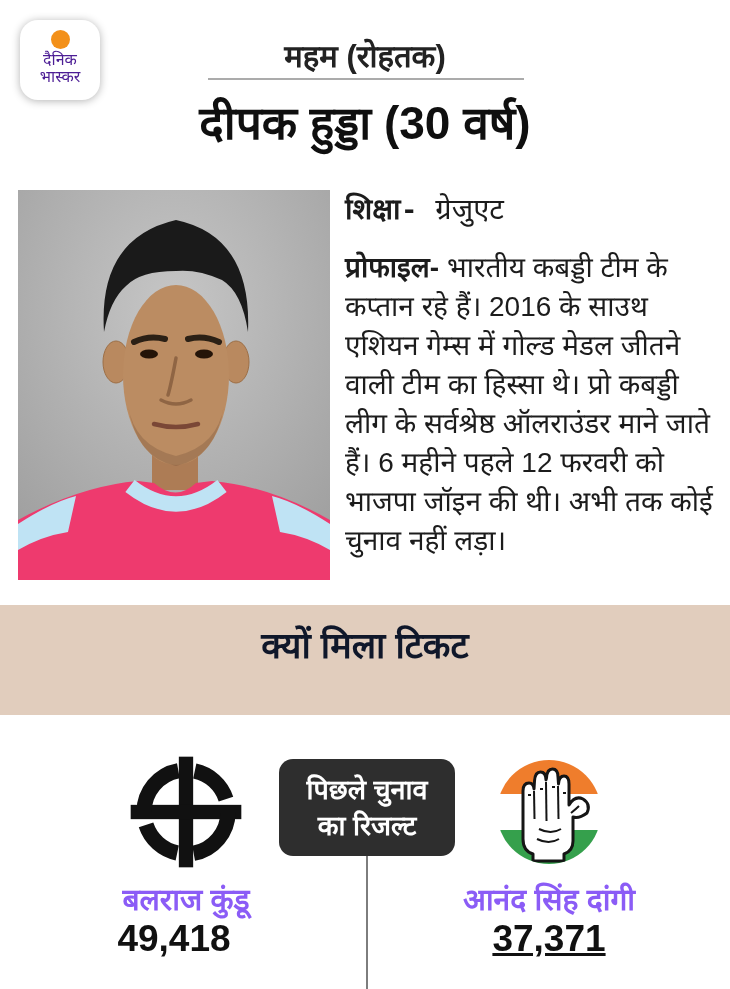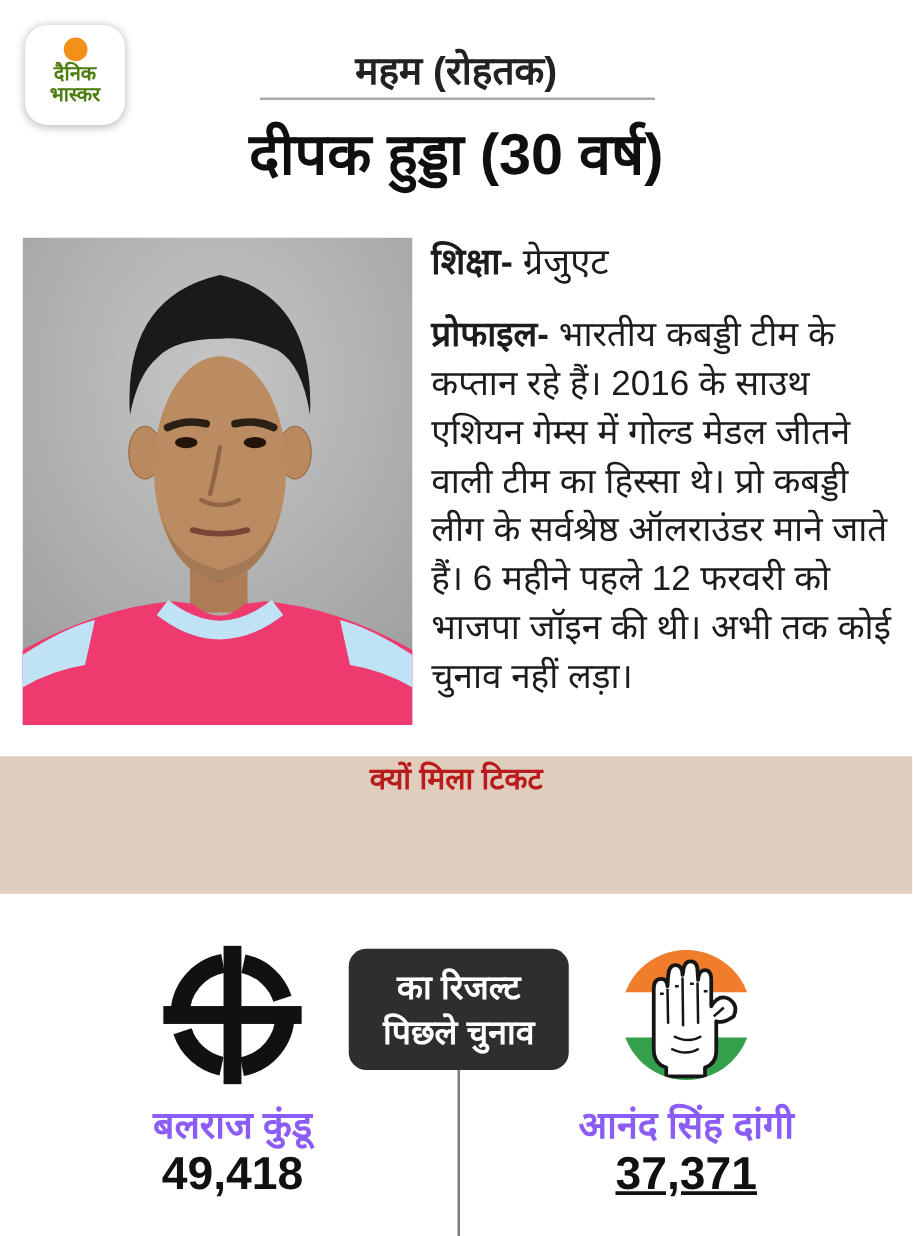--- a/index.html
+++ b/index.html
@@ -4,39 +4,39 @@
 <style>
   html,body{margin:0;padding:0;background:#fff;}
   .page{
     position:relative;width:730px;height:989px;background:#ffffff;overflow:hidden;
     font-family:"Liberation Sans",sans-serif;color:#1c1c1c;
   }
   
   .logo-card{position:absolute;left:20px;top:20px;width:80px;height:80px;background:#fff;
     border-radius:18px;box-shadow:0 1px 8px rgba(0,0,0,.3);text-align:center;}
   .logo-dot{width:19px;height:19px;border-radius:50%;background:#f39019;margin:10px auto 2px auto;}
-  .logo-text{font-size:16px;line-height:17px;font-weight:700;color:#4d7c0f;letter-spacing:0;}
+  .logo-text{font-size:16px;line-height:17px;font-weight:400;color:#4c1d95;letter-spacing:0;}
   
   .constituency{position:absolute;left:0;top:34px;width:100%;text-align:center;
     font-size:31px;font-weight:700;color:#222;}
   .title-underline{position:absolute;left:208px;top:78px;width:316px;height:2px;background:#ababab;}
   .candidate-name{position:absolute;left:0;top:90px;width:100%;text-align:center;
     font-size:46px;font-weight:800;color:#0f0f0f;}
   
   .photo{position:absolute;left:18px;top:190px;width:312px;height:390px;}
   
-  .edu-line{position:absolute;left:345px;top:188px;width:380px;font-size:29px;}
+  .edu-line{position:absolute;left:345px;top:188px;width:380px;font-size:29px;font-family:Liberation Mono, monospace;}
   .b{font-weight:700;}
   .profile-para{position:absolute;left:345px;top:248px;width:382px;
     font-size:28px;line-height:39px;}
   .profile-para .b{margin-right:8px;}
   
   .ticket-strip{position:absolute;left:0;top:605px;width:730px;height:110px;background:#e1cdbd;
     text-align:center;}
-  .ticket-title{font-size:24px;font-weight:700;color:#b91c1c;}
+  .ticket-title{padding-top:15px;font-size:36px;font-weight:700;color:#0f172a;}
   .ticket-text{margin-top:3px;font-size:29px;color:#222;}
   
   .symbol{position:absolute;top:750px;width:124px;height:124px;}
   .symbol-left{left:124px;}
   .symbol-right{left:487px;}
   .result-badge{position:absolute;left:279px;top:759px;width:176px;height:97px;background:#2e2e2e;
     border-radius:14px;color:#fff;display:flex;flex-direction:column;justify-content:center;
     text-align:center;font-size:27px;font-weight:700;line-height:36px;}
   .vline{position:absolute;left:366px;top:856px;width:2px;height:133px;background:#7d7d7d;}
   .col-left{left:56px;}
@@ -113,22 +113,22 @@
     <rect x="-58" y="-7.5" width="116" height="15" fill="#111"></rect>
     <g fill="none" stroke="#111" stroke-width="16">
       <path d="M -8 -43.3 A 44 44 0 0 0 -44 0"></path>
       <path d="M 9.2 -43 A 44 44 0 0 1 41.9 -13.6"></path>
       <path d="M 8 43.3 A 44 44 0 0 0 44 0"></path>
       <path d="M -9.2 43 A 44 44 0 0 1 -41.9 13.6"></path>
     </g>
   </svg>
 
   <div class="result-badge">
+    <div>पिछले चुनाव</div>
     <div>का रिजल्ट</div>
-    <div>पिछले चुनाव</div>
   </div>
   <div class="vline"></div>
 
   <svg class="symbol symbol-right" viewBox="0 0 124 124" aria-hidden="true">
     <defs>
         <clipPath id="cc">
           <circle cx="62" cy="62" r="52"></circle>
         </clipPath>
       </defs>
     <g clip-path="url(#cc)">
@@ -151,17 +151,17 @@
           <path d="M -10 16 Q 2 22 12 16"></path>
           <path d="M -12 26 Q 0 32 10 26"></path>
           <path d="M 22 0 Q 27 -4 30 -7"></path>
           <path d="M -21 -18 L -18 -18 M -9 -24 L -6 -24 M 3 -26 L 6 -26 M 14 -20 L 17 -20"></path>
         </g>
       </g>
     </g>
   </svg>
 
   <div class="cand-name col-left" style="left:56px;">बलराज कुंडू</div>
-  <div class="cand-votes col-left" style="left:56px;">49,418</div>
+  <div class="cand-votes col-left" style="left:44px;">49,418</div>
   <div class="cand-name col-right" style="left:419px;">आनंद सिंह दांगी</div>
   <div class="cand-votes col-right" style="left:419px;text-decoration:underline;">37,371</div>
 
 </div>
 
 </body></html>

